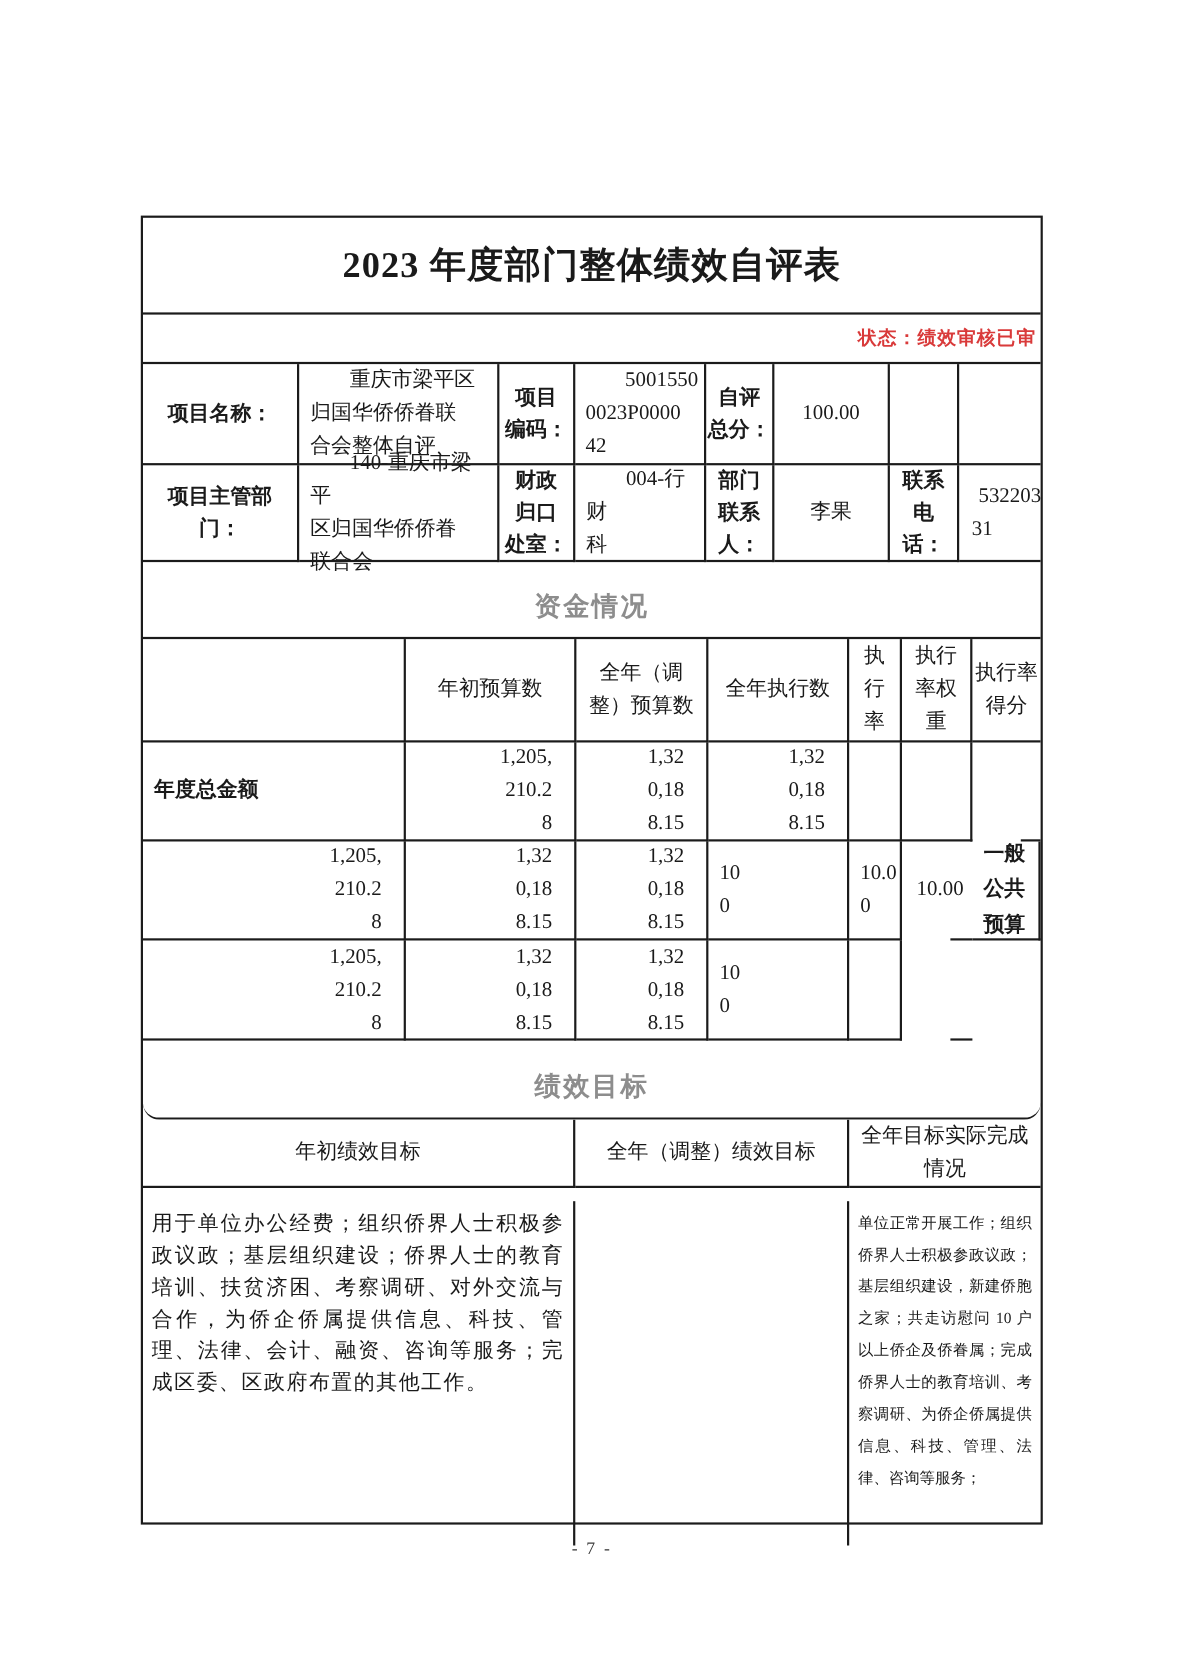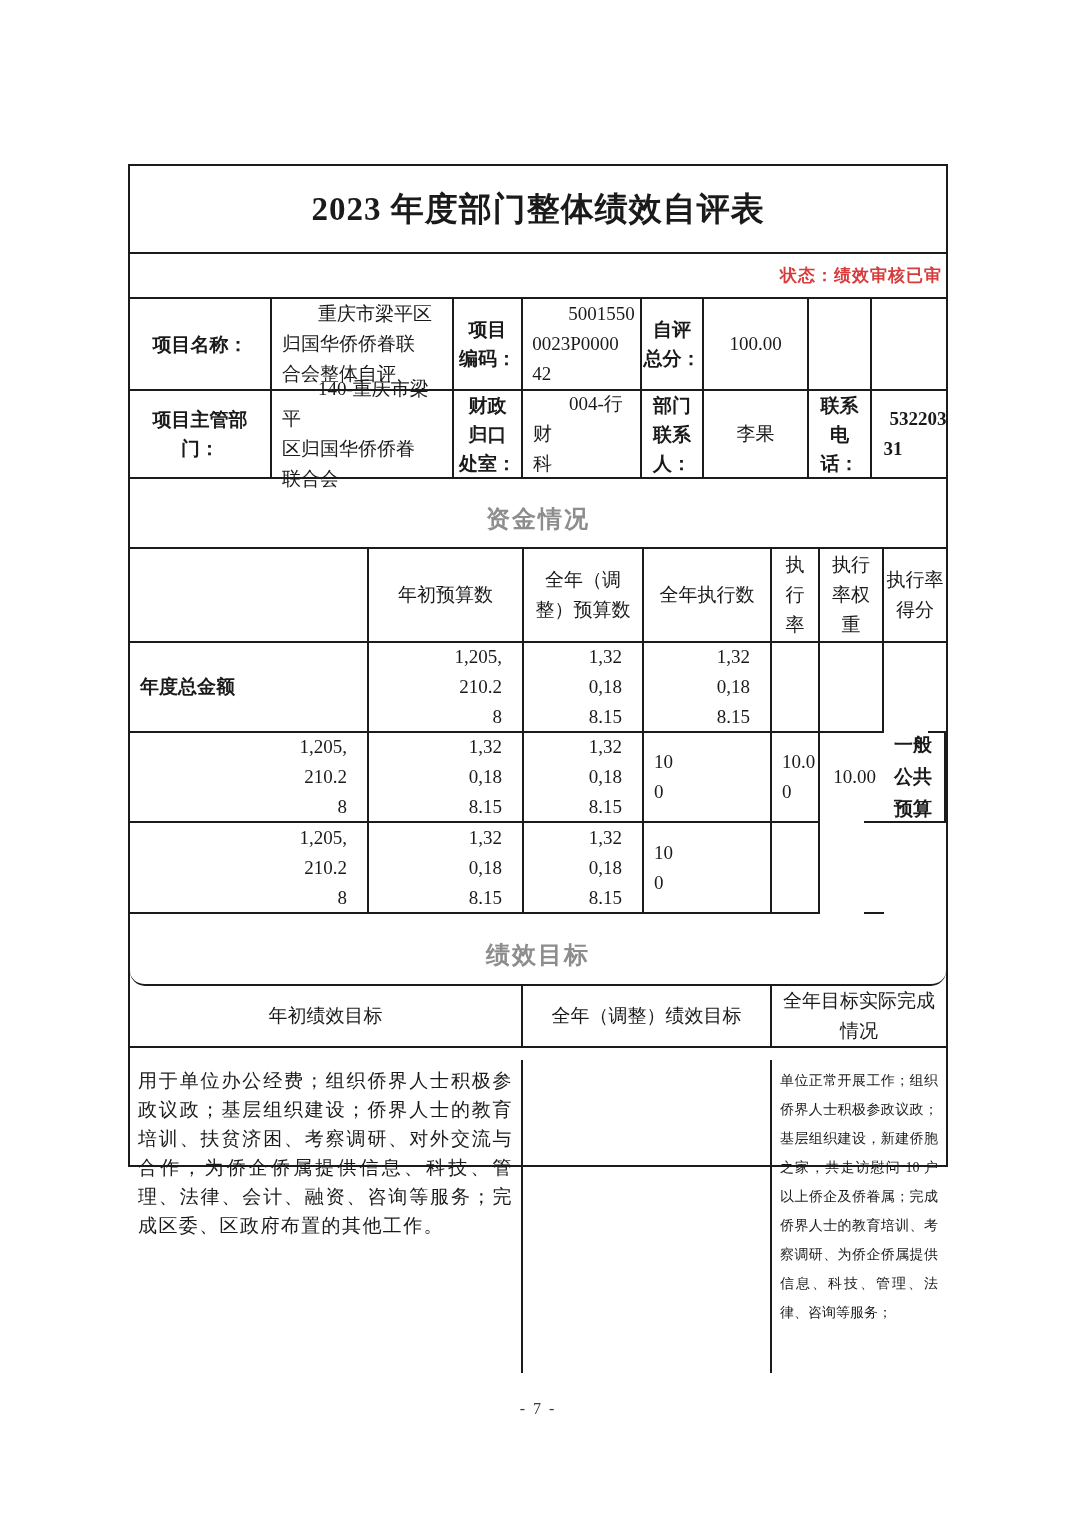--- a/index.html
+++ b/index.html
@@ -6,21 +6,21 @@
     --line:#1b1b1b;
     --ink:#1a1a1a;
     --gray:#8d8d8d;
     --red:#d93a3a;
   }
   html,body{margin:0;padding:0;}
   body{
     width:1075px;height:1520px;position:relative;background:#ffffff;
     font-family:"Liberation Serif","DejaVu Serif",serif;color:var(--ink);
   }
-  .sheet{position:absolute;left:128px;top:164px;width:820px;height:1003px;
+  .sheet{position:absolute;left:128px;top:196px;width:820px;height:1190px;
     box-sizing:border-box;border:2px solid var(--line);background:#fff;}
 
   
   .title-row{box-sizing:border-box;height:88px;border-bottom:2px solid var(--line);
     display:flex;align-items:center;justify-content:center;
     font-size:33px;font-weight:700;letter-spacing:1px;}
   .status-row{box-sizing:border-box;height:45px;border-bottom:2px solid var(--line);
     display:flex;align-items:center;justify-content:flex-end;padding-right:4px;
     font-family:"Liberation Sans","DejaVu Sans",sans-serif;
     font-size:17px;font-weight:700;color:var(--red);letter-spacing:1px;}
@@ -45,21 +45,21 @@
      display:flex;align-items:center;justify-content:center;
      white-space:pre-line;text-align:center;font-size:19px;line-height:30px;min-width:0;}
   .nr{border-right:none;}
   .nb{border-bottom:none;}
   .lbl{font-weight:700;line-height:29px;}
   .rn{justify-content:flex-end;text-align:right;padding-right:20px;}
   .rl{justify-content:flex-start;text-align:left;padding-left:10px;}
   .sc{justify-content:flex-end;text-align:left;padding-right:8px;margin-left:44px;}
   .ll{justify-content:flex-start;text-align:left;padding-left:10px;line-height:32px;font-weight:bold;}
   .ind{width:100%;padding:0 6px 0 10px;text-indent:36px;text-align:left;}
-  .ind-sm{width:100%;padding:0 4px 0 16px;text-indent:6px;text-align:left;font-weight:bold;}
+  .ind-sm{width:100%;padding:0 4px 0 16px;text-indent:6px;text-align:left;}
   .top{align-items:flex-start;margin-top:12px;}
   .para{width:100%;margin:6px 8px;text-align:justify;line-height:29px;white-space:normal;}
   .para-initial{font-size:19px;letter-spacing:1.4px;}
   .para-actual{font-size:14px;letter-spacing:0;}
 
   .page-num{position:absolute;left:128px;top:1400px;width:820px;text-align:center;
     font-size:16px;color:#3a3a3a;letter-spacing:2px;}
 </style>
 </head>
 <body>

